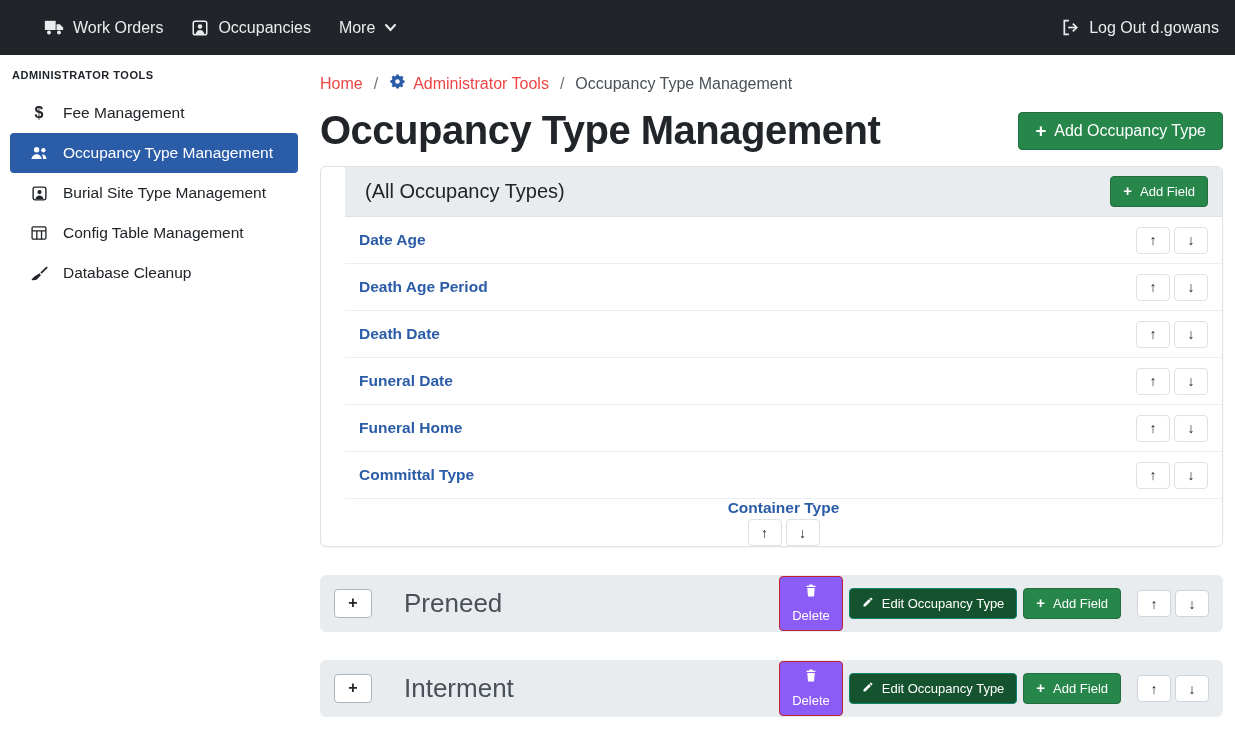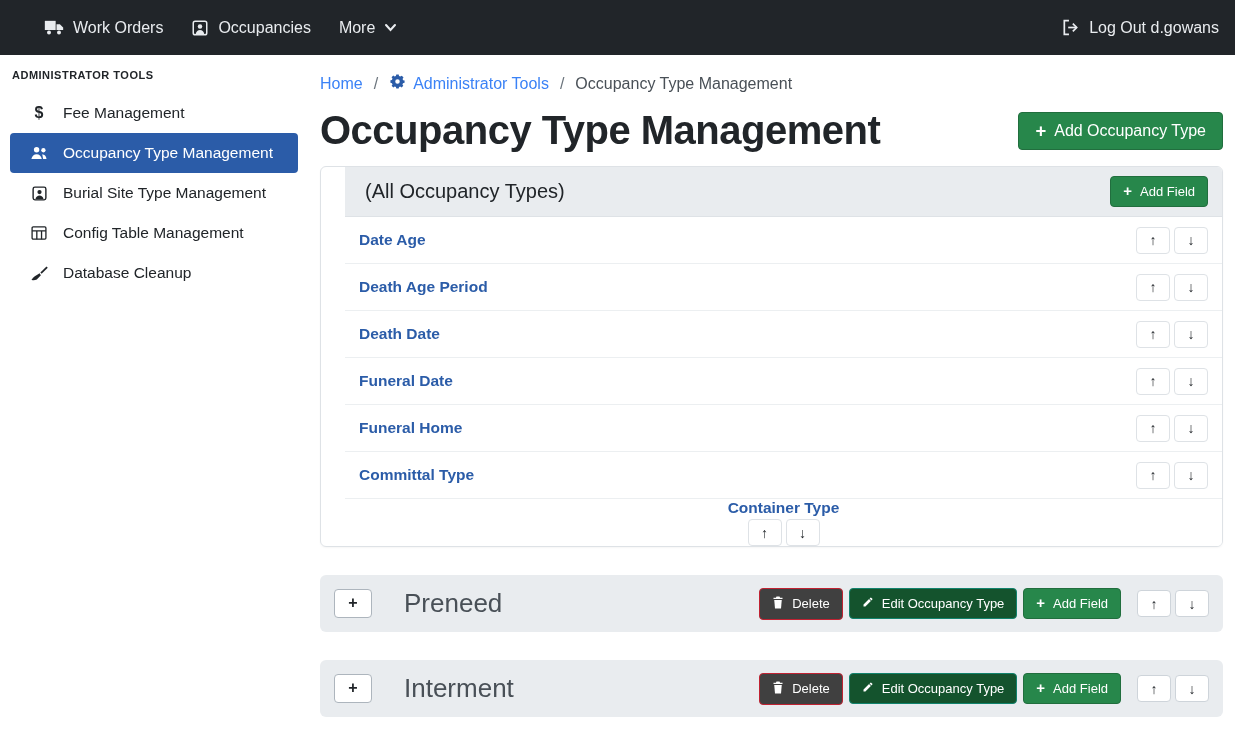--- a/index.html
+++ b/index.html
@@ -21,35 +21,35 @@
     padding:14px 12px 12px 12px; }
   .sidebar-item { display:flex; align-items:center; gap:13px; height:40px; margin:0 10px;
     padding:0 10px 0 18px; font-size:15.5px; border-radius:4px; cursor:pointer; color:#212529; }
   .sidebar-item.active { background:#2b5ca8; color:#fff; }
   .sicon { width:22px; display:flex; justify-content:center; align-items:center;
     font-weight:700; font-size:16px; }
 
   
   .main { position:absolute; top:55px; left:320px; width:903px; }
   .breadcrumb { padding-top:18px; font-size:16px; display:flex; align-items:center; gap:11px; }
-  .breadcrumb a { color:#3b82f6; text-decoration:none; cursor:pointer;text-align:center; }
+  .breadcrumb a { color:#ef4444; text-decoration:none; cursor:pointer;text-align:center; }
   .crumb-link { display:flex; align-items:center; gap:7px; }
   .sep { color:#6c757d; }
   .crumb-current { color:#495057; }
 
   .title-row { display:flex; justify-content:space-between; align-items:flex-start; margin-top:12px; }
   h1 { margin:0; font-size:40px; font-weight:600; letter-spacing:-.5px; line-height:1.2; }
 
   .btn { border:1px solid transparent; border-radius:4px; color:#fff; display:inline-flex;
     align-items:center; gap:8px; cursor:pointer; font-family:inherit; white-space:nowrap; }
   .btn.lg { font-size:16px; padding:9px 16px; margin-top:6px; }
   .btn.sm { font-size:13px; padding:7px 12px; }
   .btn .plus { font-weight:700; font-size:1.15em; line-height:1; }
   .green { background:#27874b; border-color:#216e3e; }
-  .red   { background:#404040; border-color:#c02232; }
+  .red   { background:#8b5cf6; border-color:#c02232;flex-direction:column; }
   .teal  { background:#14532d; border-color:#11836d; }
 
   
   .card { margin-top:12px; border:1px solid #dee2e6; border-radius:6px; overflow:hidden;
     box-shadow:0 1px 2px rgba(0,0,0,.04);padding-left:24px; }
   .card-header { background:#e9ecef; border-bottom:1px solid #dee2e6; padding:9px 14px 9px 20px;
     display:flex; justify-content:space-between; align-items:center; font-size:20px; height:50px; }
   .field-row { height:47px; display:flex; justify-content:space-between; align-items:center;
     padding:0 14px; border-bottom:1px solid #eceff1; background:#fff; }
   .field-row:last-child { border-bottom:none;flex-direction:column; }

